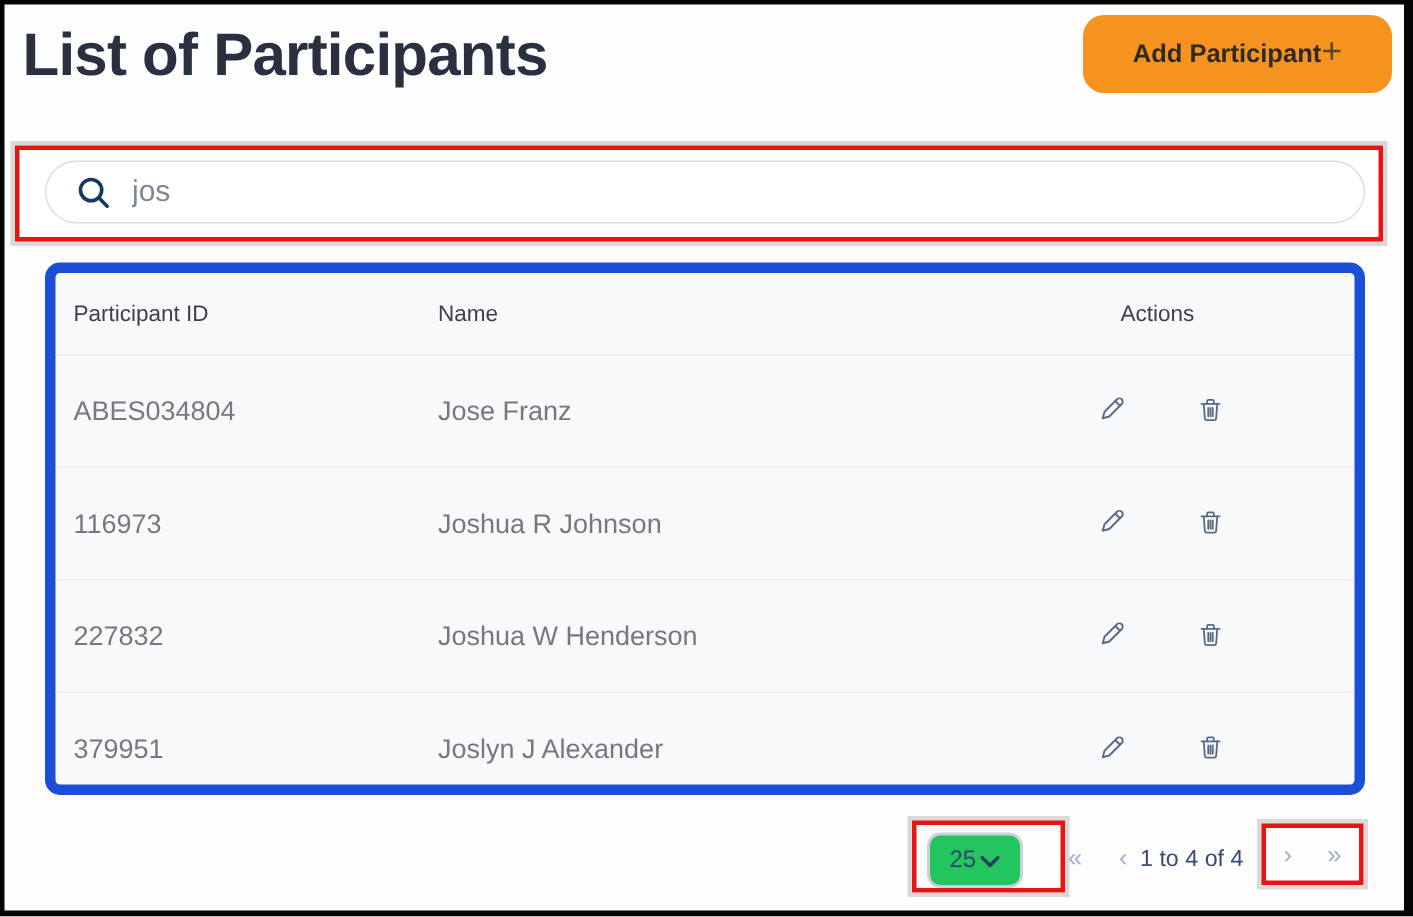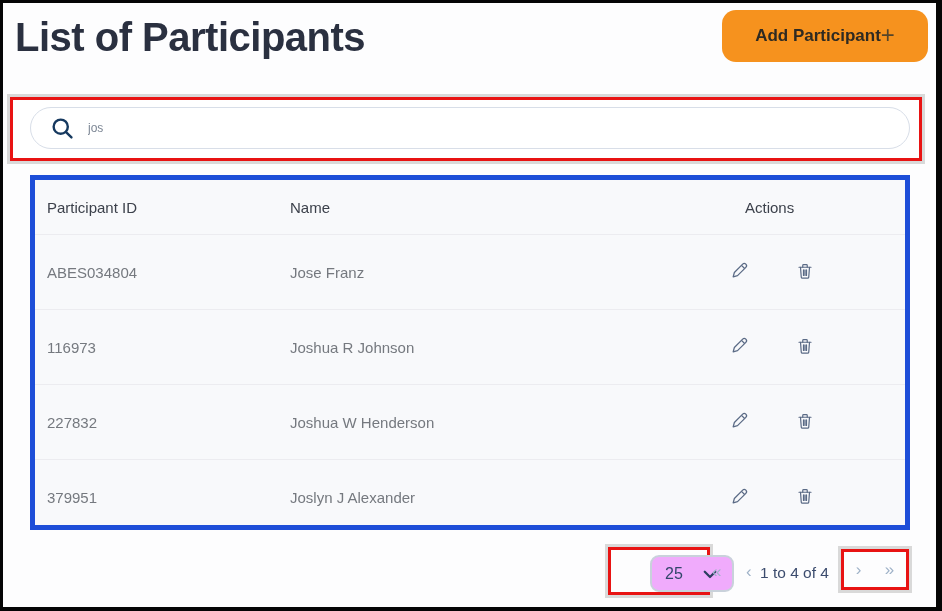--- a/index.html
+++ b/index.html
@@ -47,57 +47,57 @@
   .search-pill{
     position:absolute; left:17px; top:7px;
     width:880px; height:42px;
     background:#ffffff;
     border:1px solid #d8dee8; border-radius:22px;
     display:flex; align-items:center; gap:13px;
     padding-left:19px;
   }
   .search-input{
     border:none; outline:none; background:transparent;
-    font-family:inherit; font-size:12px; color:#7d8795;
+    font-family:inherit; font-size:20px; color:#7d8795;
     flex:1; height:100%;
   }
 
   
   .card{
     position:absolute; left:27px; top:172px;
     width:880px; height:355px;
     background:#f8f9fb;
-    border:5px solid #1d4ed8; border-radius:0;
+    border:7px solid #1d4ed8; border-radius:10px;
     overflow:hidden;
   }
   .t-row{
     display:grid; grid-template-columns:245px 420px 1fr;
     align-items:center;
   }
   .t-head{ height:55px; border-bottom:1px solid #ececf0; }
   .t-head .cell{ font-size:15px; color:#3c414b; }
   .t-body-row{ height:75px; border-bottom:1px solid #ececf0; }
   .t-body-row:last-child{ border-bottom:none; }
   .cell{ padding-left:12px; }
   .cell.c-name{ padding-left:10px; }
   .cell.c-actions{ padding-left:45px; }
-  .t-body-row .cell{ font-size:15px; color:#75797f; }
+  .t-body-row .cell{ font-size:18px; color:#75797f; }
   .actions-cell{ display:flex; align-items:center; gap:47px; padding-left:30px; }
   .icon-btn{
     background:none; border:none; cursor:pointer; padding:0;
     display:inline-flex; align-items:center; justify-content:center;
   }
 
   
   .page-size-select{
     position:absolute; left:7px; top:5px;
-    width:84px; height:37px;
-    background:#f0abfc; border:2px solid #c9d1db; border-radius:9px;
+    width:64px; height:37px;
+    background:#22c55e; border:2px solid #c9d1db; border-radius:9px;
     display:flex; align-items:center; justify-content:space-between;
-    padding:0 13px; cursor:pointer;margin-left:32px;
+    padding:0 13px; cursor:pointer;
   }
   .page-size-value{ font-size:16px; color:#32466b; }
   .pager-glyph{
     position:absolute; font-size:17px; color:#9fb2c8; cursor:pointer;
     user-select:none; line-height:1;
   }
   .pager-range{
     position:absolute; left:757px; top:561px;
     font-size:15.5px; color:#3c4c6e;
   }

